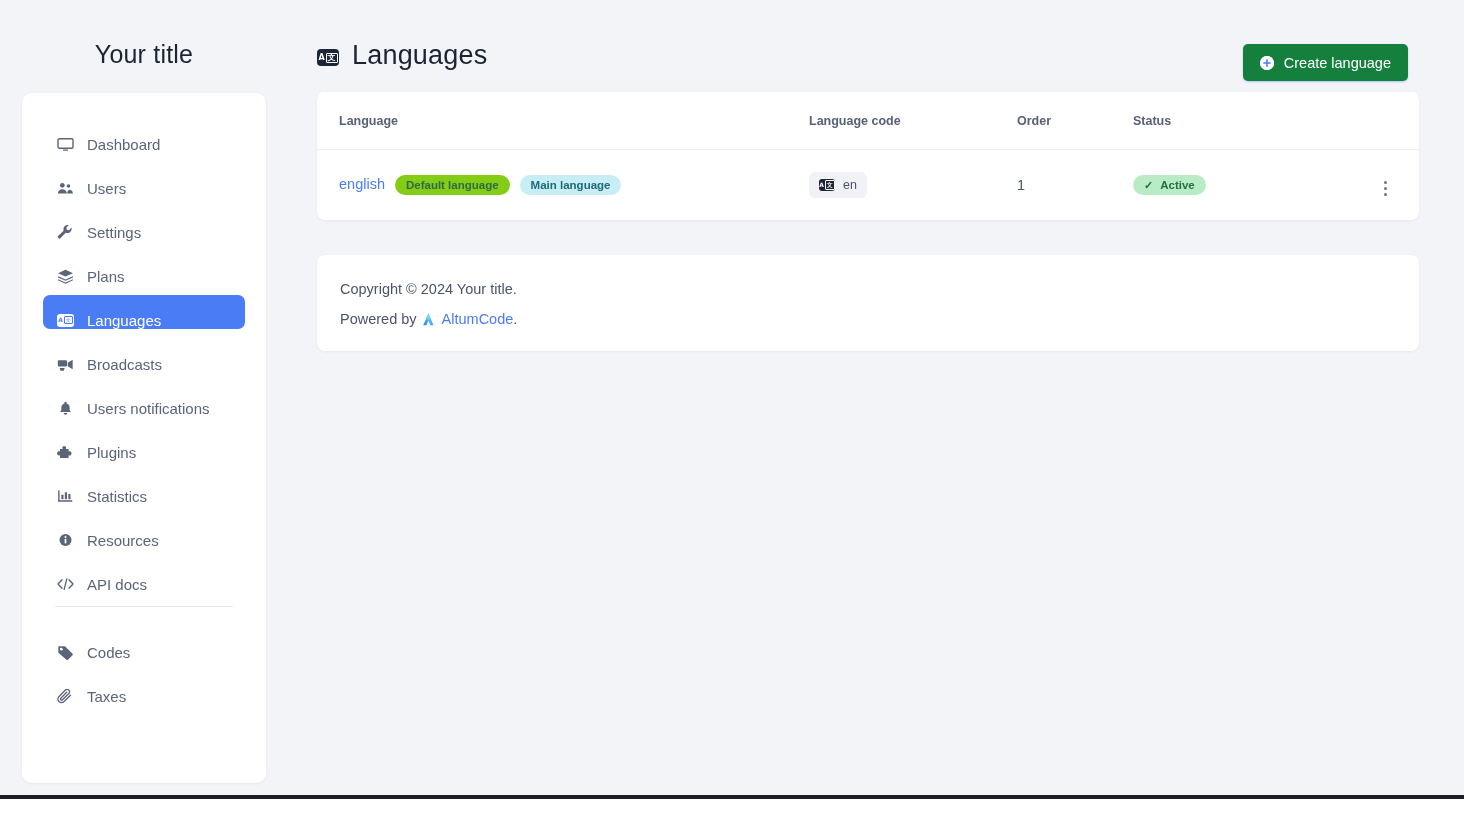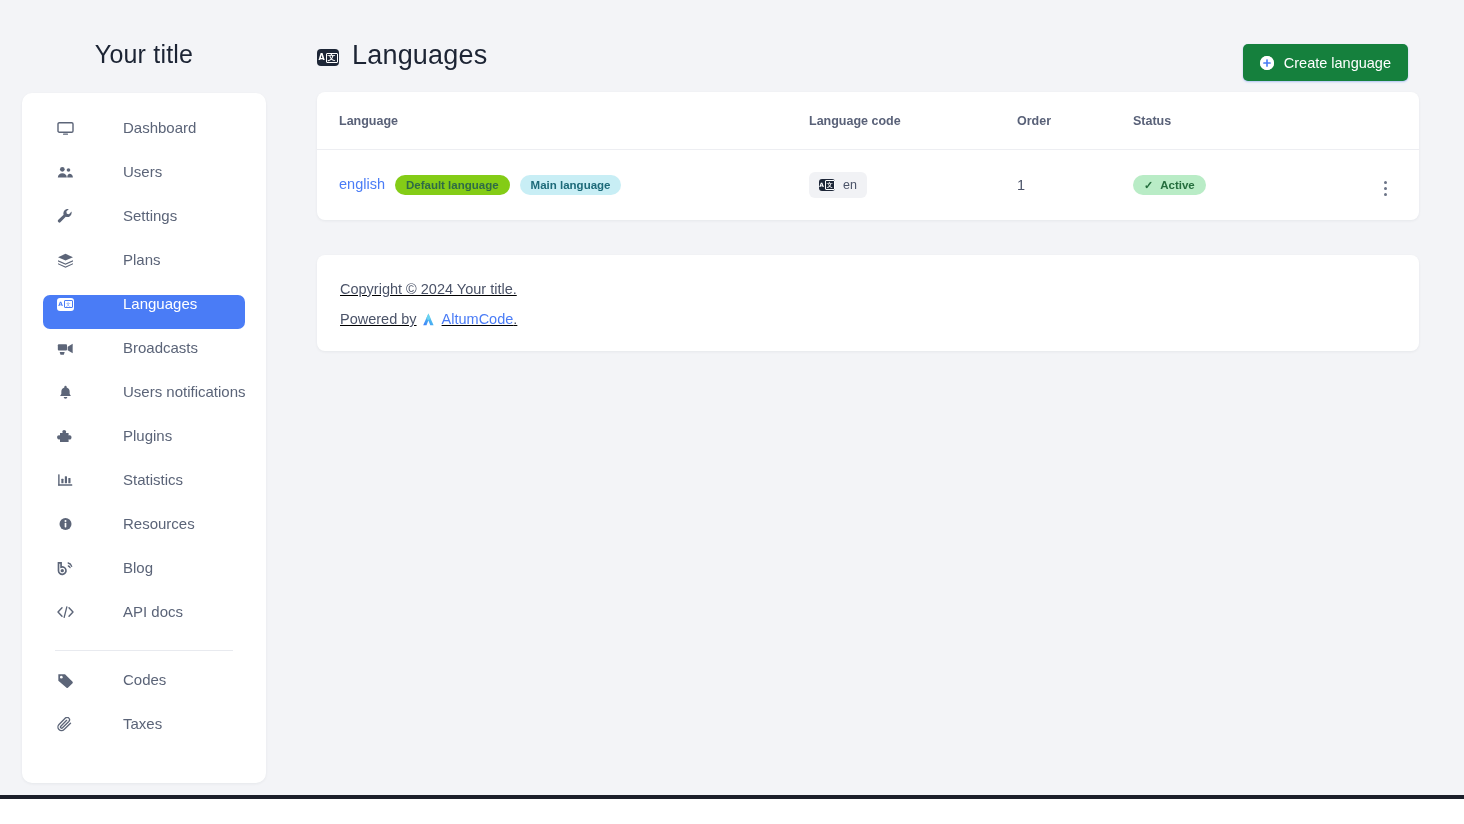--- a/index.html
+++ b/index.html
@@ -33,29 +33,28 @@
     overflow: hidden;
     padding-top: 26px;
   }
   .brand {
     position: absolute; left: 22px; top: 40px;
     width: 244px; text-align: center;
     font-size: 25px; color: #1c2434; font-weight: 400;
     letter-spacing: .2px;
   }
   .nav-item {
-    display: flex; align-items: flex-start;
+    display: flex; align-items: flex-end;
     height: 34px; margin: 0 21px 10px 21px;
     padding: 0 12px;
     border-radius: 7px;
     color: #5b6478;
     font-size: 15px;
     cursor: pointer;
     white-space: nowrap;
-    gap: 36px;
   }
   .nav-item.active { background: #4a7cf6; color: #ffffff; }
   .nav-item .ic {
     width: 21px; height: 18px; margin-right: 11px;
     display: inline-flex; align-items: center; justify-content: center;
     color: #5c6578; flex: 0 0 21px;
   }
   .nav-item.active .ic { color: #ffffff; }
   .nav-item .lbl { flex: 0 0 auto; }
   .caret {
@@ -113,21 +112,21 @@
     margin-right: 10px;
   }
   .btn-create .plus svg { display: block; }
 
   .card {
     position: absolute; left: 27px; width: 1102px;
     background: #ffffff; border-radius: 8px;
     box-shadow: 0 1px 3px rgba(22,28,45,.06);
   }
   .card-table { top: 92px; }
-  .card-footer { top: 255px; padding: 26px 23px 24px 23px; text-decoration: underline; }
+  .card-footer { top: 255px; padding: 26px 23px 24px 23px; }
 
   table { width: 100%; border-collapse: collapse; }
   thead th {
     text-align: left;
     font-size: 12.5px; font-weight: 700; color: #596178;
     padding: 22px 0 21px 0;
     border-bottom: 1px solid #edeef2;
   }
   tbody td {
     padding: 21px 0 21px 0;
@@ -267,32 +266,20 @@
       </div>
       <div class="nav-item">
         <span class="ic">
           <svg width="17" height="15" viewBox="0 0 20 18" fill="currentColor">
             <circle cx="10" cy="8.5" r="7.2"></circle>
             <rect x="9" y="7" width="2" height="5.6" rx="0.8" fill="#fff"></rect>
             <circle cx="10" cy="4.9" r="1.2" fill="#fff"></circle>
           </svg>
         </span>
         <span class="lbl">Resources</span>
-        <span class="caret"></span>
-      </div>
-      <div class="nav-item">
-        <span class="ic">
-          <svg width="17" height="15" viewBox="0 0 20 18" fill="currentColor">
-            <path d="M1.6 2.2h3.1v5.1a4.5 4.5 0 1 1-3.1 4.3z" fill="none" stroke="currentColor" stroke-width="2"></path>
-            <circle cx="6.1" cy="11.6" r="2"></circle>
-            <path d="M13.2 2.4a5.8 5.8 0 0 1 4.2 4" fill="none" stroke="currentColor" stroke-width="1.6" stroke-linecap="round"></path>
-            <path d="M13.4 6a2.9 2.9 0 0 1 2.1 2" fill="none" stroke="currentColor" stroke-width="1.6" stroke-linecap="round"></path>
-          </svg>
-        </span>
-        <span class="lbl">Blog</span>
         <span class="caret"></span>
       </div>
       <div class="nav-item">
         <span class="ic">
           <svg width="17" height="15" viewBox="0 0 20 18" fill="currentColor">
             <path d="M5.8 3.4 1 8.5l4.8 5.1" fill="none" stroke="currentColor" stroke-width="1.7" stroke-linecap="round" stroke-linejoin="round"></path>
             <path d="M14.2 3.4 19 8.5l-4.8 5.1" fill="none" stroke="currentColor" stroke-width="1.7" stroke-linecap="round" stroke-linejoin="round"></path>
             <path d="M11.6 2.2 8.4 14.8" fill="none" stroke="currentColor" stroke-width="1.6" stroke-linecap="round"></path>
           </svg>
         </span>

